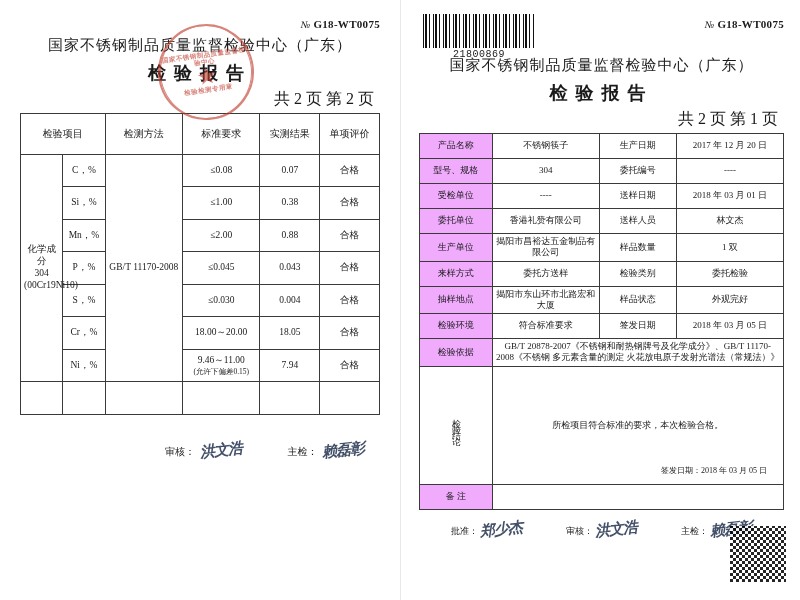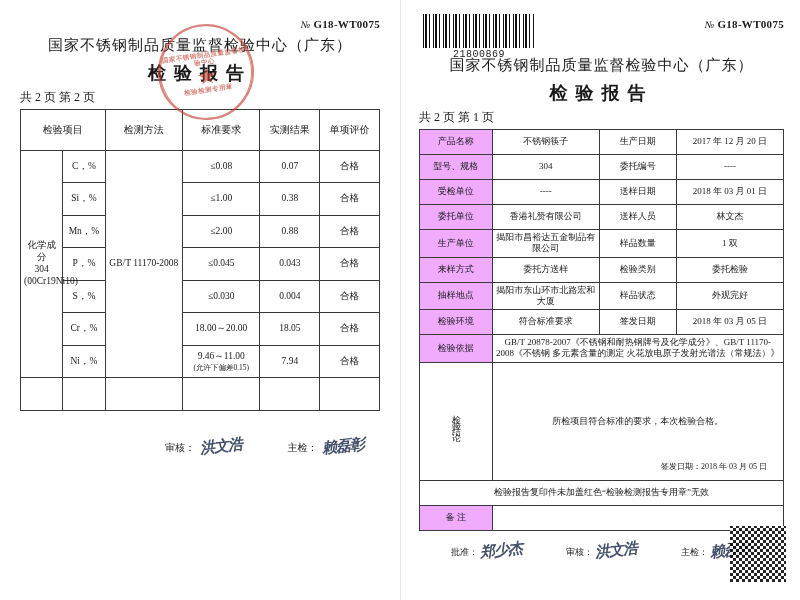--- a/index.html
+++ b/index.html
@@ -23,21 +23,21 @@
 
   .title{
     text-align:center;font-size:15px;font-weight:normal;letter-spacing:1px;
     margin:4px 0 2px 0;white-space:nowrap;
   }
   .subtitle{
     text-align:center;font-size:18px;font-weight:bold;letter-spacing:8px;
     margin:6px 0 2px 0;
   }
   .pageinfo{
-    font-size:12px;margin:4px 0 3px 0;padding-right:6px;
+    text-align:right;font-size:16px;margin:4px 0 3px 0;padding-right:6px;
   }
 
   table.grid{
     width:100%;border-collapse:collapse;table-layout:fixed;
     font-size:9.5px;
   }
   table.grid td,table.grid th{
     border:1px solid #3a3a3a;padding:2px 3px;text-align:center;
     vertical-align:middle;line-height:1.25;font-weight:normal;
   }
@@ -301,23 +301,20 @@
       <td style="height:110px">
         <span class="concl-label">检验结论</span>
       </td>
       <td class="concl-body" colspan="3">
         <div>所检项目符合标准的要求，本次检验合格。</div>
 
         <div class="concl-sign">签发日期：2018 年 03 月 05 日</div>
       </td>
     </tr>
 
-    <tr>
-      <td class="note-line" colspan="4">检验报告复印件未加盖红色“检验检测报告专用章”无效</td>
-    </tr>
 
     <tr class="tall">
       <td class="k">备   注</td>
       <td colspan="3"></td>
     </tr>
   </tbody>
     </table>
 
   <div class="sig-row-right">
     <div>

